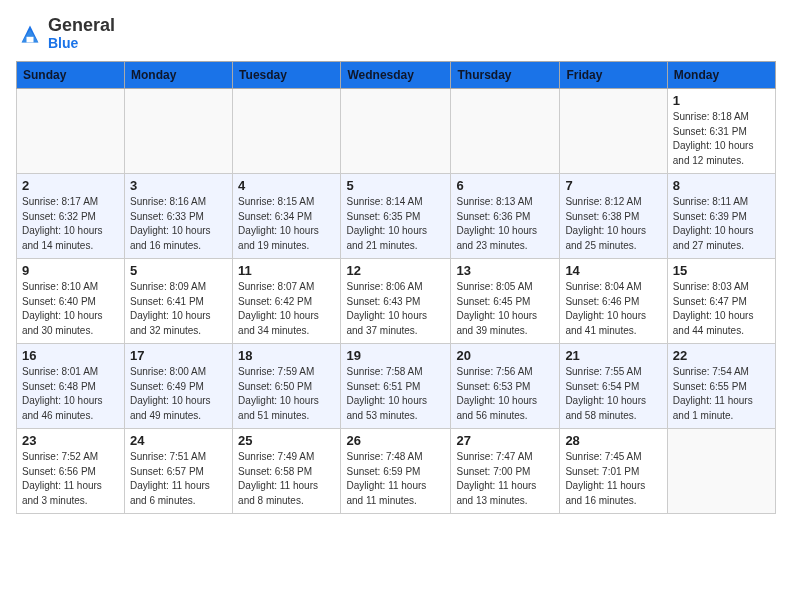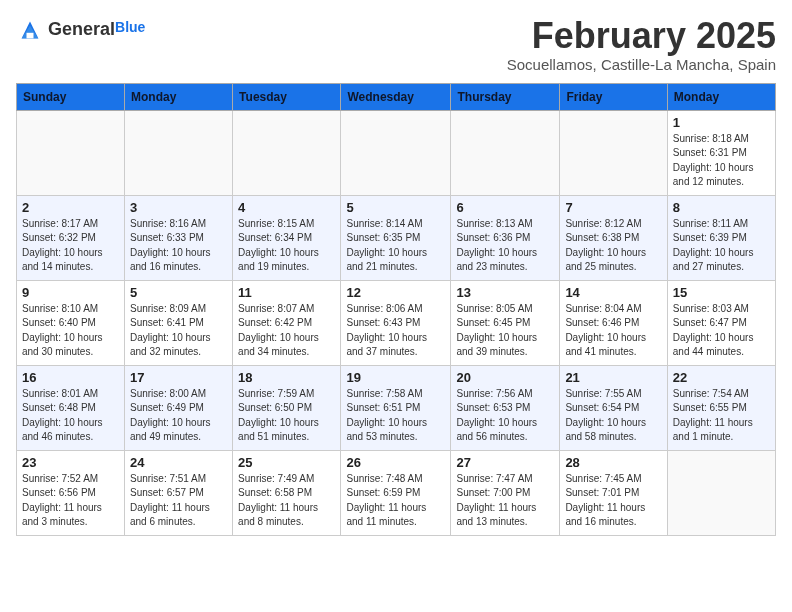--- a/index.html
+++ b/index.html
@@ -15,21 +15,21 @@
       justify-content: space-between;
       align-items: flex-start;
       margin-bottom: 10px;
     }
     .logo {
       display: flex;
       align-items: center;
     }
     .logo-text {
       display: flex;
-      flex-direction: row;
+      flex-direction: column;
       line-height: 1.1;
     }
     .logo-general {
       font-size: 18px;
       font-weight: bold;
       color: #333;
     }
     .logo-blue {
       font-size: 14px;
       font-weight: bold;
@@ -101,24 +101,20 @@
     <svg class="logo-icon" viewBox="0 0 40 40">
       <polygon points="8,32 20,8 32,32" fill="#1a73e8"></polygon>
       <polygon points="20,14 32,32 8,32" fill="#4fa3e8" opacity="0.5"></polygon>
       <rect x="15" y="24" width="10" height="8" fill="#fff"></rect>
     </svg>
     <div class="logo-text">
       <span class="logo-general">General</span>
       <span class="logo-blue">Blue</span>
     </div>
   </div>
-  <div class="title-block">
-    <div class="month-title">February 2025</div>
-    <div class="subtitle">Socuellamos, Castille-La Mancha, Spain</div>
-  </div>
 </div>
 
 <table class="calendar">
   <thead>
     <tr>
     <th>Sunday</th>
         <th>Monday</th>
         <th>Tuesday</th>
         <th>Wednesday</th>
         <th>Thursday</th>

